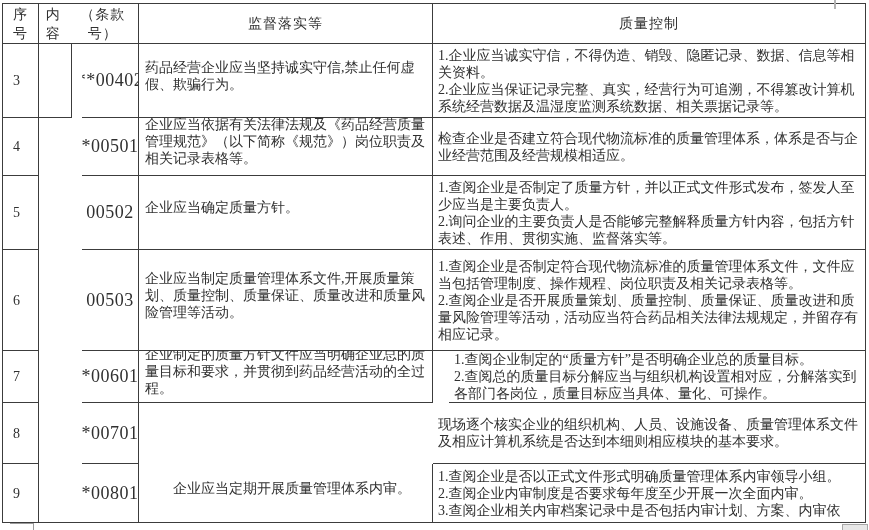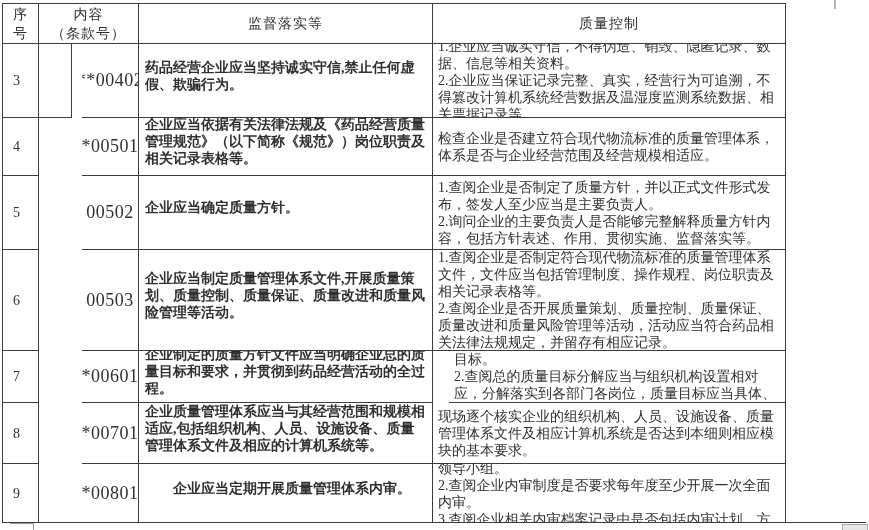--- a/index.html
+++ b/index.html
@@ -3,39 +3,39 @@
 <meta charset="utf-8">
 <style>
   html,body{margin:0;padding:0;}
   body{
     width:869px;height:530px;background:#ffffff;
     font-family:"Liberation Serif","DejaVu Serif",serif;
     color:#303030;position:relative;overflow:hidden;
   }
   .page{position:absolute;left:0;top:0;width:869px;height:530px;background:#fff;}
   .tbl{
-    position:absolute;left:2px;top:3px;width:784px;height:520px;
+    position:absolute;left:2px;top:3px;width:864px;height:520px;
     border-left:1px solid #3c3c3c;border-top:1px solid #3c3c3c;
     display:grid;
     grid-template-columns:36px 33px 67px 294px 1fr;
     grid-template-rows:40px 74px 58px 74px 101px 52px 61px auto;
     box-sizing:border-box;
     font-size:14px;line-height:17px;
   }
   .cell{
     border-right:1px solid #3c3c3c;border-bottom:1px solid #3c3c3c;
     display:flex;align-items:center;overflow:hidden;
     box-sizing:border-box;
   }
   .cell.lastrow{border-bottom:none;}
   .hdr{justify-content:center;text-align:center;letter-spacing:1px;line-height:19px;}
-  .hdr2{flex-direction:column;justify-content:flex-end;}
+  .hdr2{flex-direction:row;justify-content:flex-end;}
   .num{padding-left:10px;}
   .clause{justify-content:center;text-align:center;font-size:18px;letter-spacing:0.5px;margin-left:10px;}
-  .item{padding:2px 4px 12px 6px;font-weight:bold;}
+  .item{padding:2px 4px 12px 6px;}
   .detail{padding:2px 2px 2px 5px;}
   .txt{white-space:pre-line;}
   .stackwrap{width:16px;word-break:break-all;line-height:19px;text-align:center;}
   .vlabel-cell{justify-content:center;align-items:flex-start;border-bottom:none;}
   .vlabel{width:15px;word-break:break-all;line-height:21px;text-align:center;margin-top:261px;}
   .artifact{position:absolute;}
   .art-bl{left:10px;top:523px;width:23px;height:6px;border-top:1px solid #9a9a9a;border-right:1px solid #9a9a9a;}
   .art-br{left:842px;top:524px;width:24px;height:5px;background:#e8e8e8;border:1px solid #a8a8a8;}
   .art-tr{left:834px;top:0px;width:2px;height:9px;background:#b4b4b4;}
 </style>
@@ -129,23 +129,20 @@
       <div class="txt">1.查阅企业制定的“质量方针”是否明确企业总的质量目标。
 2.查阅总的质量目标分解应当与组织机构设置相对应，分解落实到各部门各岗位，质量目标应当具体、量化、可操作。</div>
     </div>
 
     <div class="cell num" style="grid-row:7;grid-column:1;">
       <div>8</div>
     </div>
     <div class="cell clause" style="grid-row:7;grid-column:3;">
       <div>*00701</div>
     </div>
-    <div class="cell item" style="grid-row:7;grid-column:4;">
-      <div class="txt">企业质量管理体系应当与其经营范围和规模相适应,包括组织机构、人员、设施设备、质量管理体系文件及相应的计算机系统等。</div>
-    </div>
     <div class="cell detail" style="grid-row:7;grid-column:5;">
       <div class="txt">现场逐个核实企业的组织机构、人员、设施设备、质量管理体系文件及相应计算机系统是否达到本细则相应模块的基本要求。</div>
     </div>
 
     <div class="cell num lastrow" style="grid-row:8;grid-column:1;">
       <div>9</div>
     </div>
     <div class="cell clause lastrow" style="grid-row:8;grid-column:3;">
       <div>*00801</div>
     </div>

